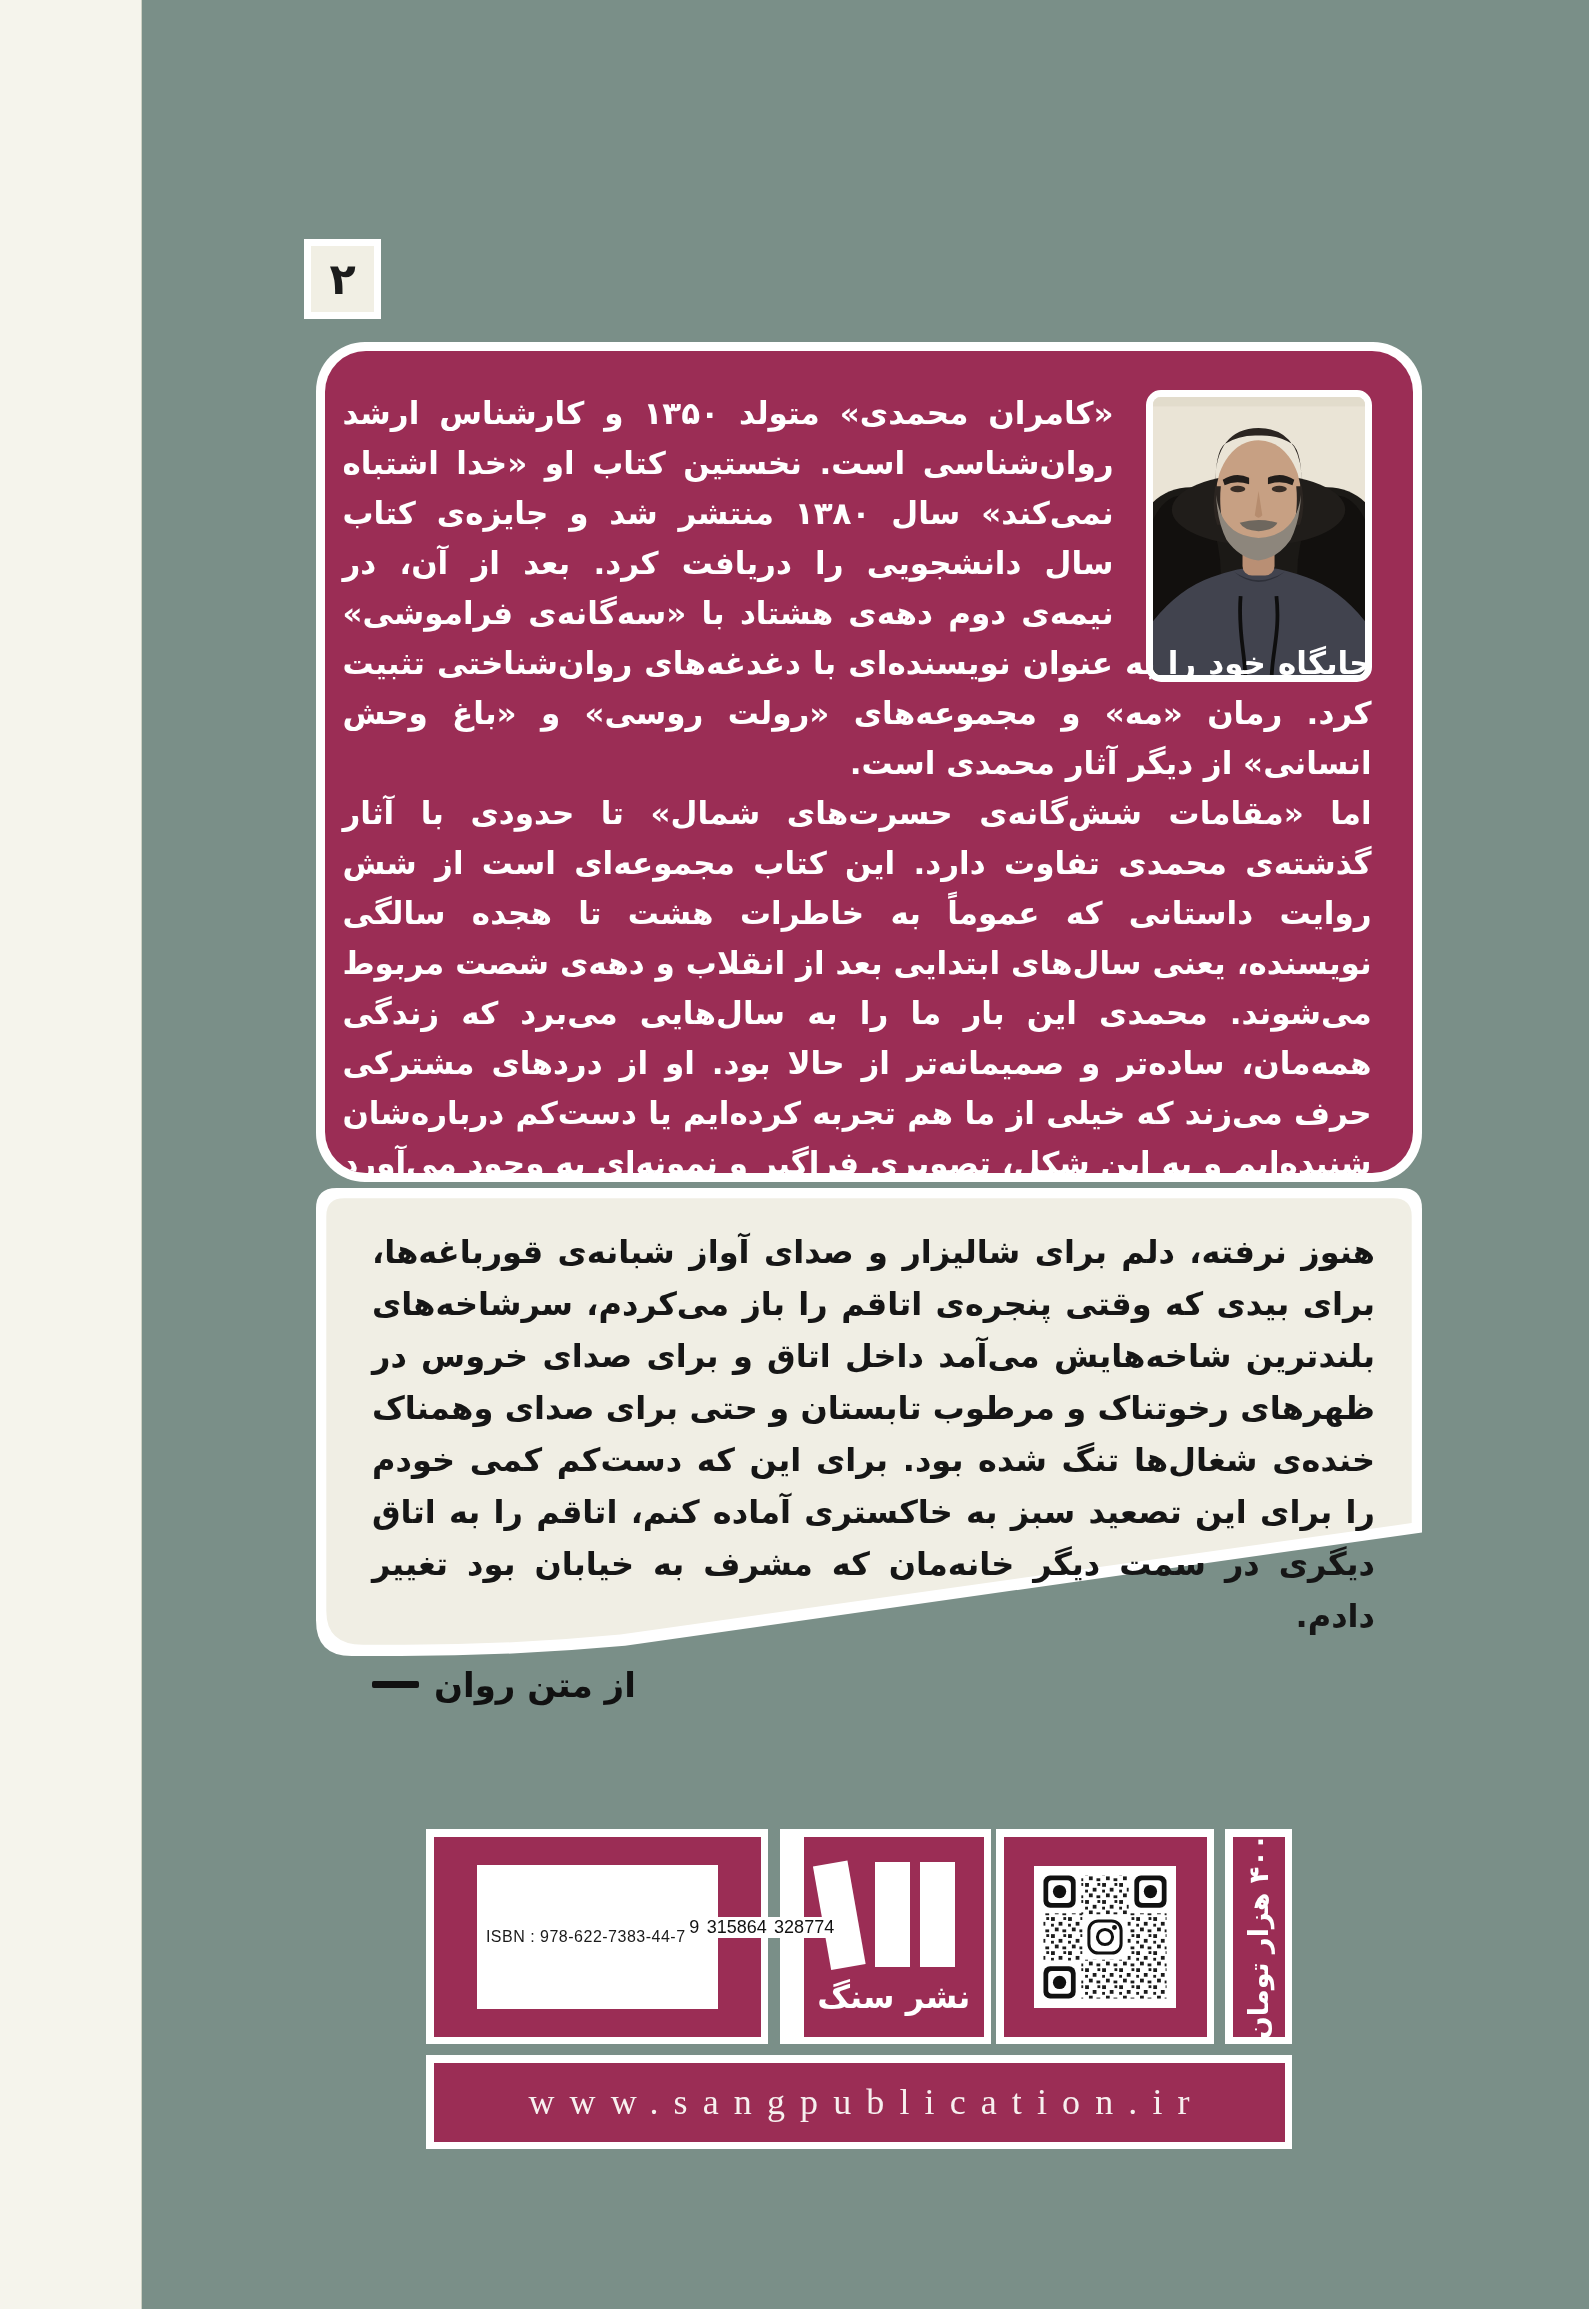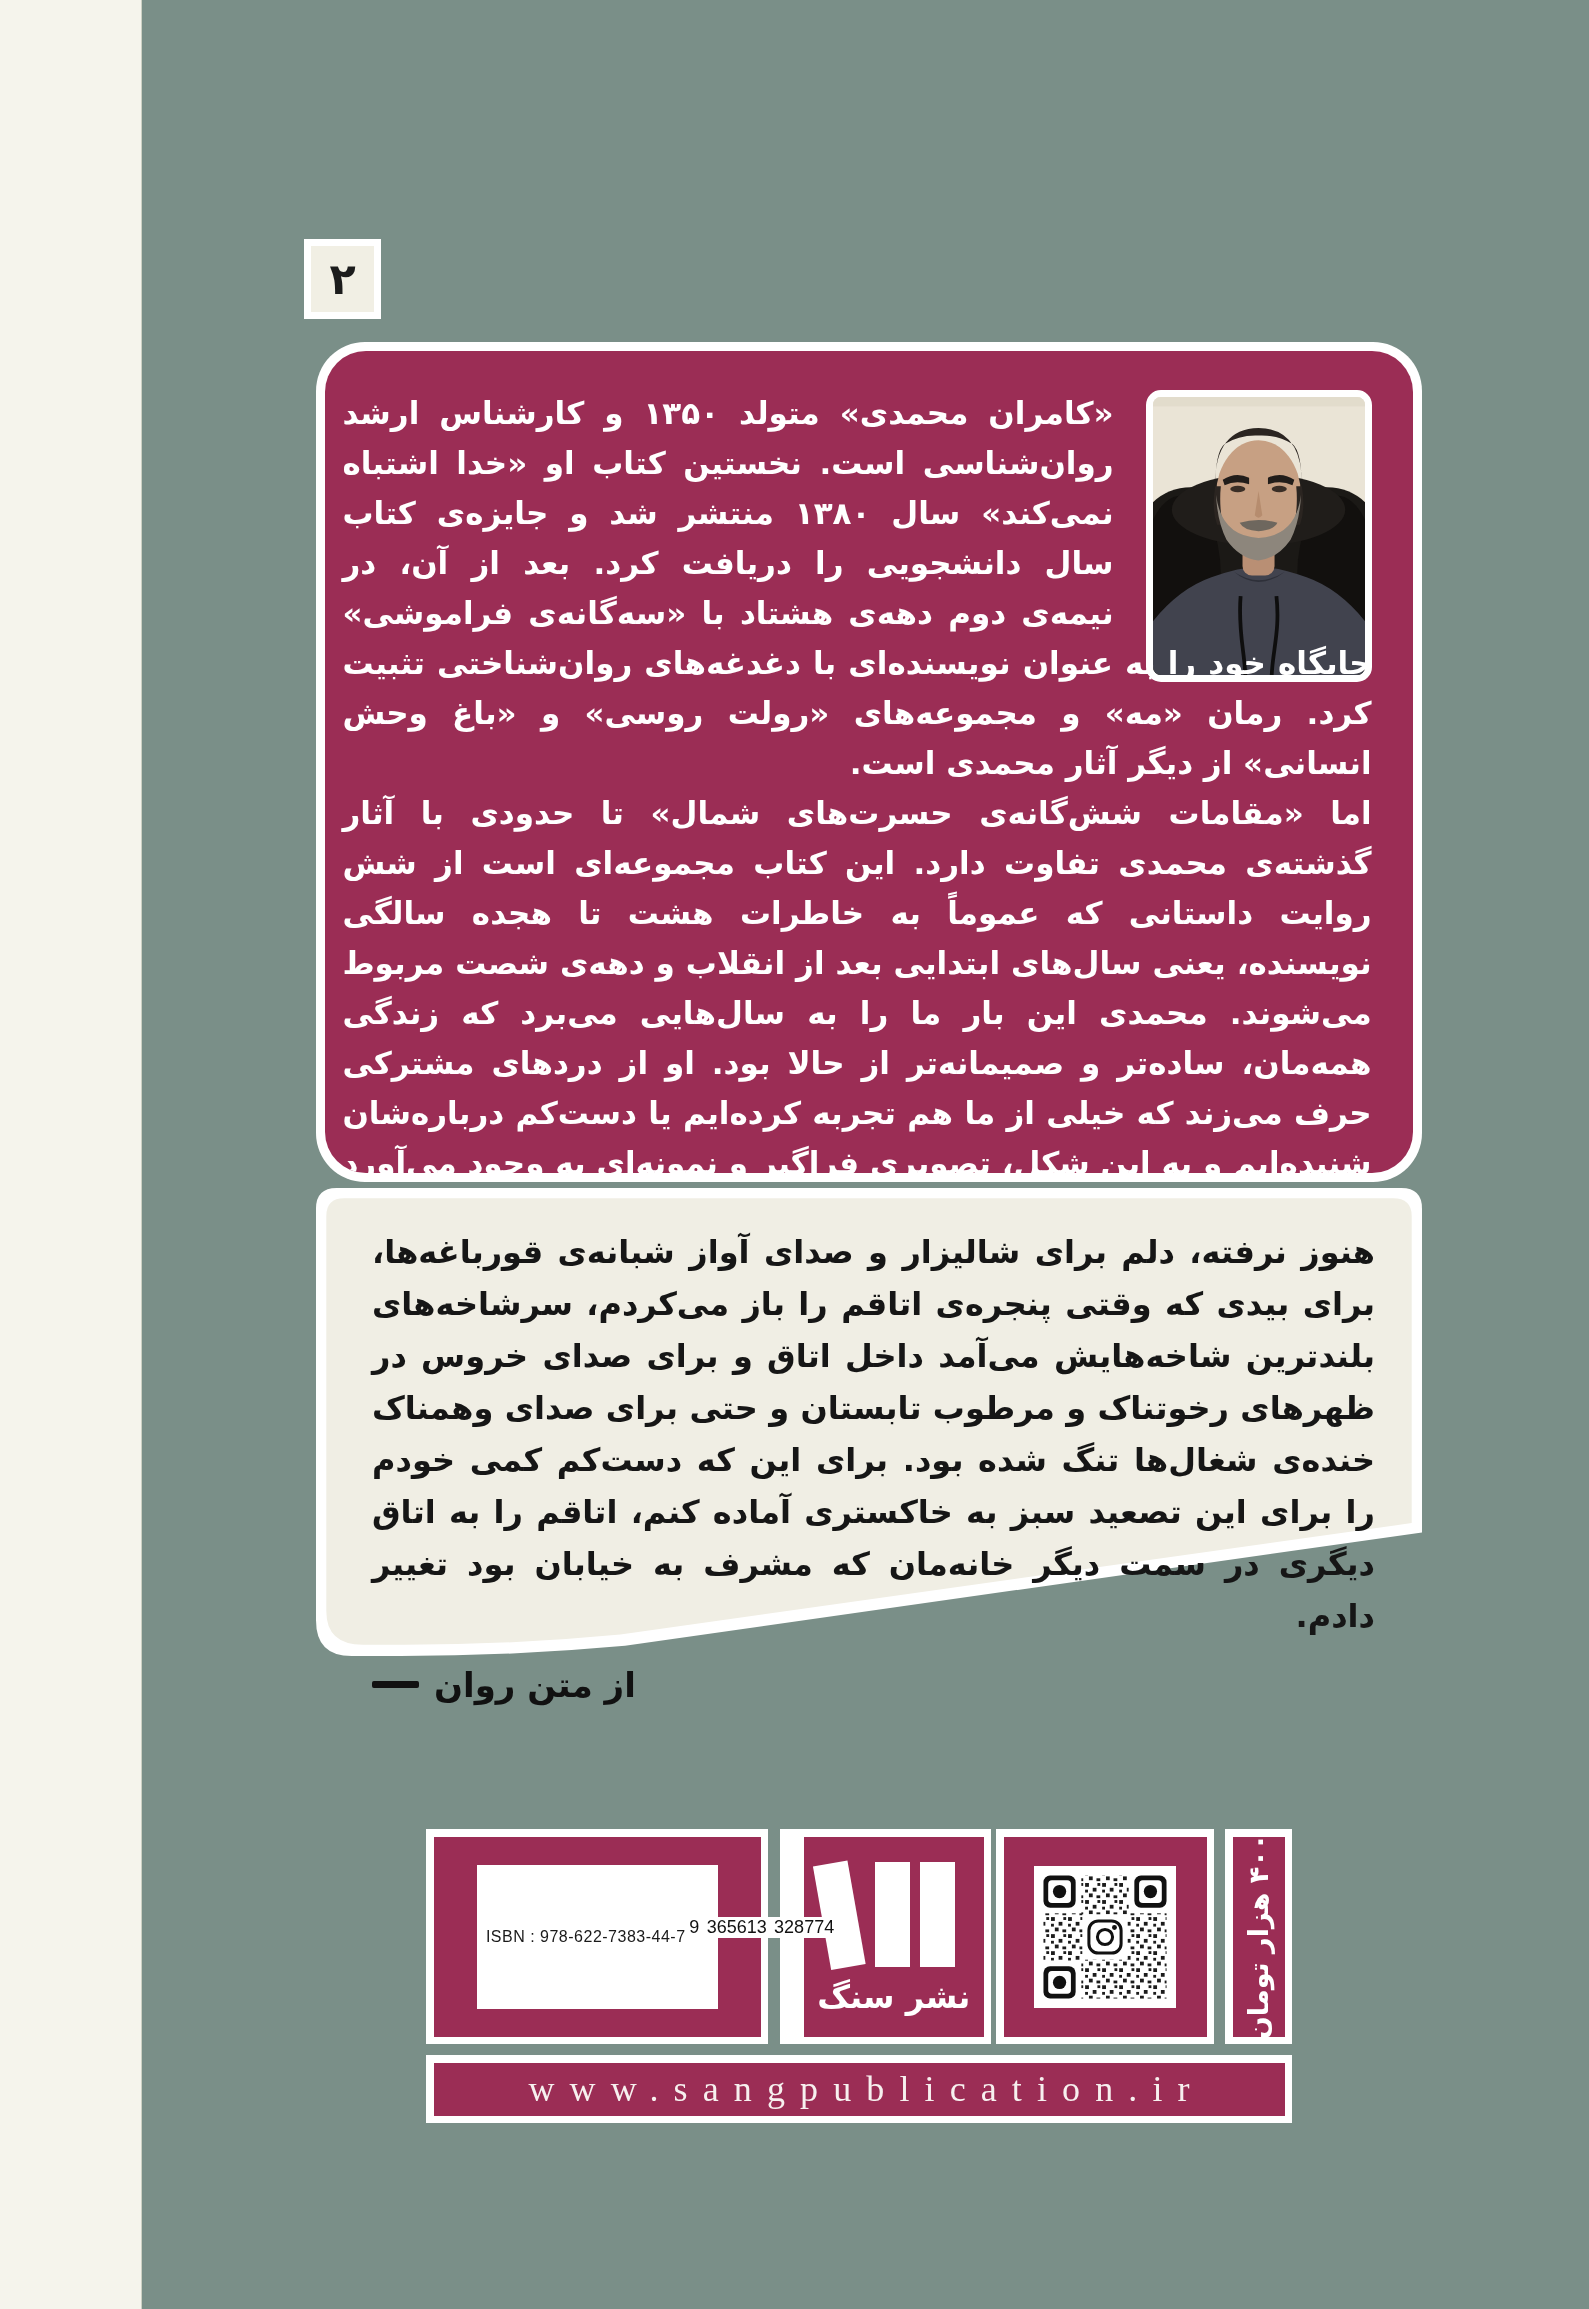--- a/index.html
+++ b/index.html
@@ -113,21 +113,21 @@
   .logo-bar.b3{left:92px;}
   .logo-name{color:#fff;font-size:32px;font-weight:600;margin-top:9.4px;direction:rtl;}
   .qr-box{left:996px;top:1829px;width:218px;height:215px;}
   .qr-square{width:142px;height:142px;background:#fff;}
   .qr-square svg{display:block;width:100%;height:100%;}
   .price-box{left:1225px;top:1829px;width:67px;height:215px;}
   .price-label{
     color:#fff;font-size:27px;font-weight:bold;white-space:nowrap;
     transform:rotate(-90deg);direction:rtl;
   }
-  .url-bar{left:426px;top:2055px;width:866px;height:68px;}
+  .url-bar{left:426px;top:2055px;width:866px;height:94px;}
   .url-text{
     font-family:"Liberation Serif",serif;
     color:#f7f0ef;font-size:36px;letter-spacing:.42em;white-space:nowrap;
     padding-left:.42em; 
   }
 </style>
 </head>
 <body>
 
 <div class="page">
@@ -239,21 +239,21 @@
             <rect x="168" y="0" width="2" height="62"></rect>
               <rect x="172" y="0" width="4" height="62"></rect>
             <rect x="178" y="0" width="3" height="62"></rect>
               <rect x="183" y="0" width="2" height="62"></rect>
             <rect x="188" y="0" width="2" height="74"></rect>
               <rect x="192" y="0" width="2" height="74"></rect>
           </g>
         </svg>
         <div class="barcode-digits">
           <span>9</span>
-          <span>365613</span>
+          <span>315864</span>
           <span>328774</span>
         </div>
       </div>
     </div>
   </div>
 
   <div class="foot-box logo-box">
     <div class="foot-inner logo-inner">
       <div class="logo-books">
         <div class="logo-bar b1"></div>

